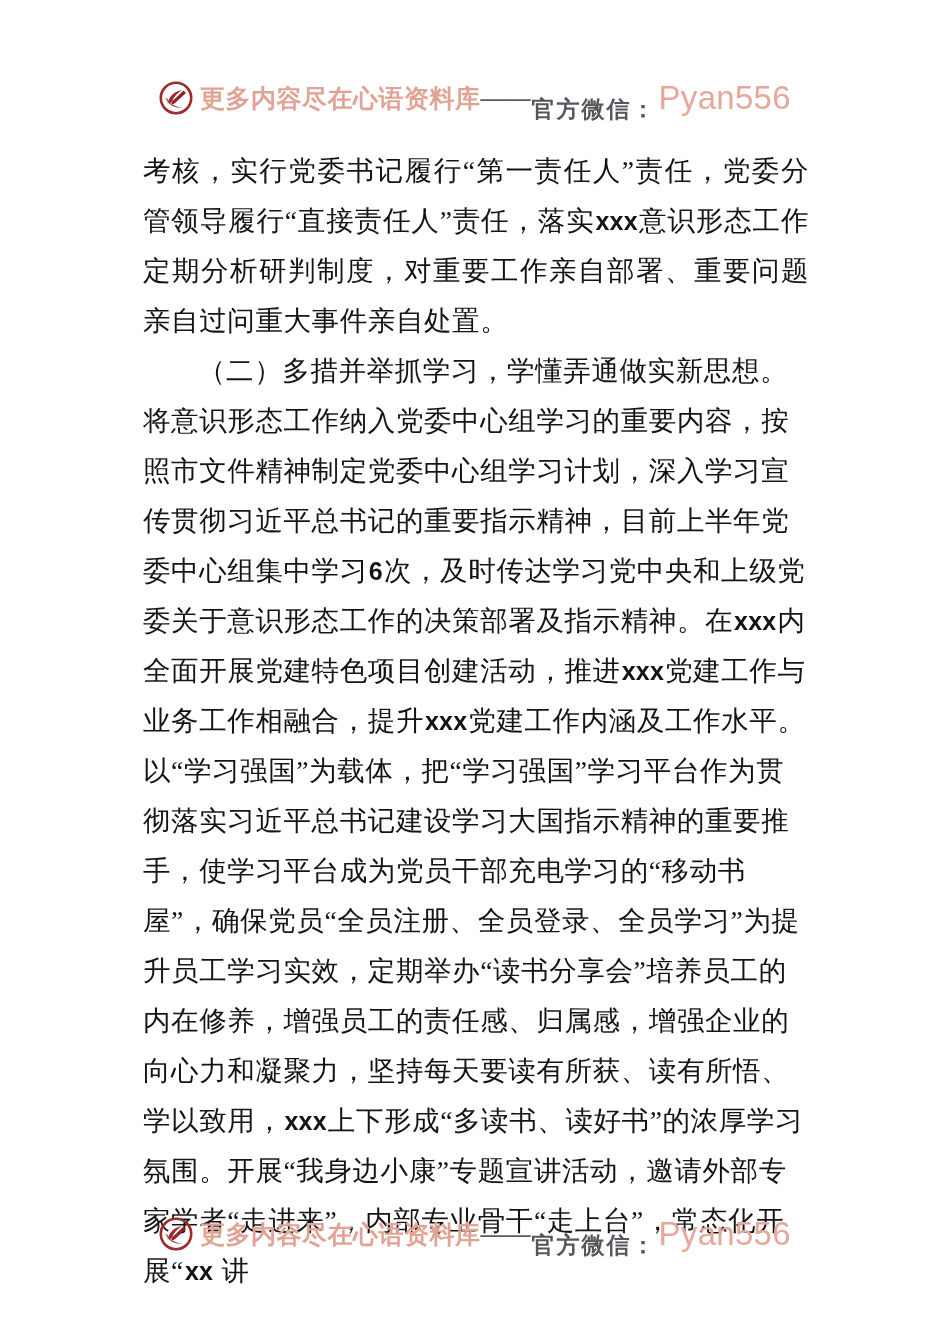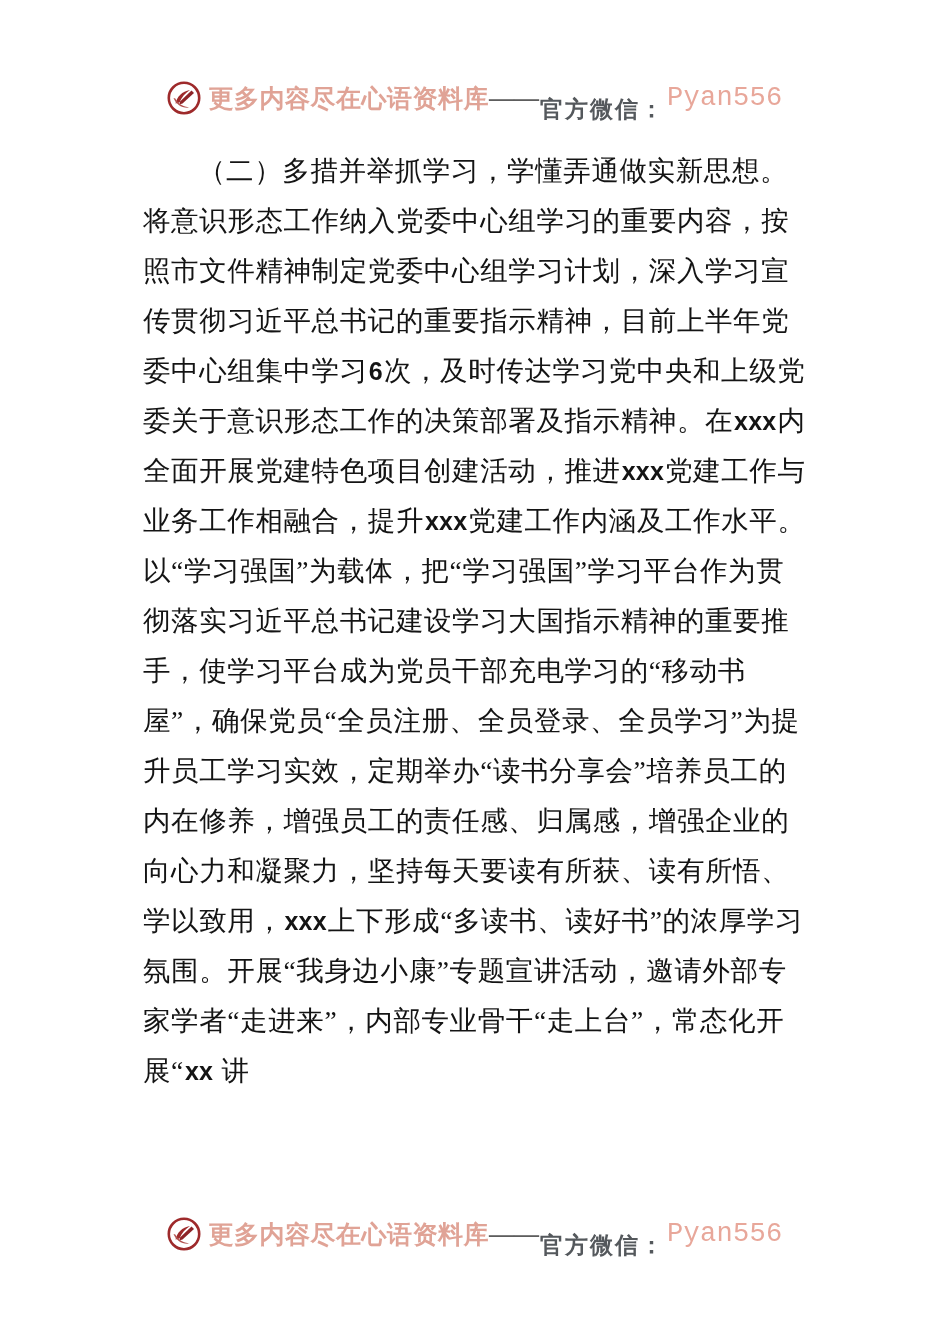--- a/index.html
+++ b/index.html
@@ -57,22 +57,22 @@
   .wm-label {
     font-family: "Liberation Serif", "DejaVu Serif", serif;
     font-size: 23px;
     font-weight: 700;
     color: #54585c;
     letter-spacing: 2px;
     margin-left: 1px;
     margin-top: 23px;
   }
   .wm-handle {
-    font-family: Liberation Mono, monospace;
-    font-size: 27px;
+    font-family: Liberation Sans, sans-serif;
+    font-size: 33px;
     font-weight: 400;
     color: #e8a79a;
     letter-spacing: 0.3px;
     margin-left: 2px;
   }
 
   
   .doc-body {
     position: absolute;
     left: 143px;
@@ -118,20 +118,21 @@
         <circle cx="11.3" cy="12.6" r="1.9" fill="#ffffff"></circle>
       </svg>
     </span>
     <span class="wm-brand">更多内容尽在心语资料库</span>
     <span class="wm-dash">——</span>
     <span class="wm-label">官方微信：</span>
     <span class="wm-handle">Pyan556</span>
   </div>
 
   <div class="doc-body">
+    <p class="para"><span>考核，实行党委书记履行“第一责任人”责任，党委分管领导履行“直接责任人”责任，落实</span><span class="lat">xxx</span><span>意识形态工作定期分析研判制度，对重要工作亲自部署、重要问题亲自过问重大事件亲自处置。</span></p>
     <p class="para indent"><span>（二）多措并举抓学习，学懂弄通做实新思想。将意识形态工作纳入党委中心组学习的重要内容，按照市文件精神制定党委中心组学习计划，深入学习宣传贯彻习近平总书记的重要指示精神，目前上半年党委中心组集中学习</span><span class="lat">6</span><span>次，及时传达学习党中央和上级党委关于意识形态工作的决策部署及指示精神。在</span><span class="lat">xxx</span><span>内全面开展党建特色项目创建活动，推进</span><span class="lat">xxx</span><span>党建工作与业务工作相融合，提升</span><span class="lat">xxx</span><span>党建工作内涵及工作水平。以“学习强国”为载体，把“学习强国”学习平台作为贯彻落实习近平总书记建设学习大国指示精神的重要推手，使学习平台成为党员干部充电学习的“移动书屋”，确保党员“全员注册、全员登录、全员学习”为提升员工学习实效，定期举办“读书分享会”培养员工的内在修养，增强员工的责任感、归属感，增强企业的向心力和凝聚力，坚持每天要读有所获、读有所悟、学以致用，</span><span class="lat">xxx</span><span>上下形成“多读书、读好书”的浓厚学习氛围。开展“我身边小康”专题宣讲活动，邀请外部专家学者“走进来”，内部专业骨干“走上台”，常态化开展“</span><span class="lat">xx</span><span> 讲</span></p>
   </div>
 
   <div class="watermark watermark-bottom">
     <span class="wm-logo">
       <svg viewBox="0 0 34 34" xmlns="http://www.w3.org/2000/svg">
         <circle cx="17" cy="17" r="15.2" fill="none" stroke="#9e2a2b" stroke-width="2.6"></circle>
         <path d="M8.5 22.5 C10 15.5 15 10.5 23 9 C18.5 12 14.5 16 12.5 21.5 Z" fill="#9e2a2b"></path>
         <path d="M24.5 9.5 L27 12 L15.5 22.5 L12.3 23.5 L13.3 20.3 Z" fill="#8d2327"></path>
         <path d="M6.5 17 C9 23.5 15 27.5 22.5 26.5 C16.5 26 11 23 8.3 17.6 Z" fill="#b2524f"></path>

